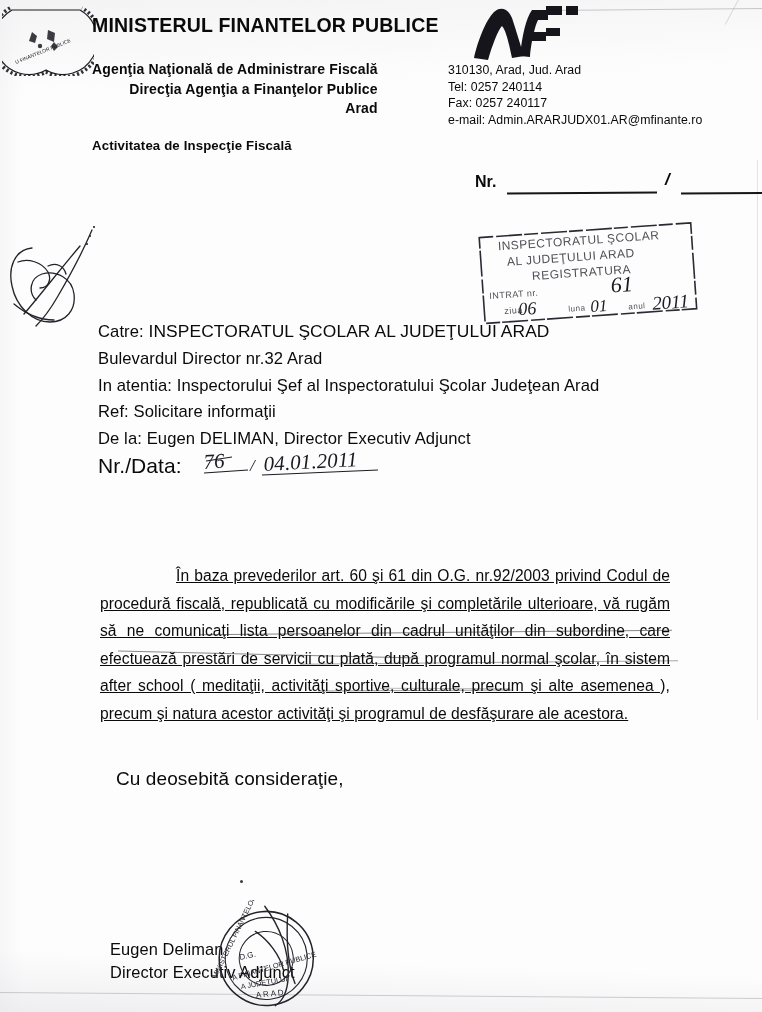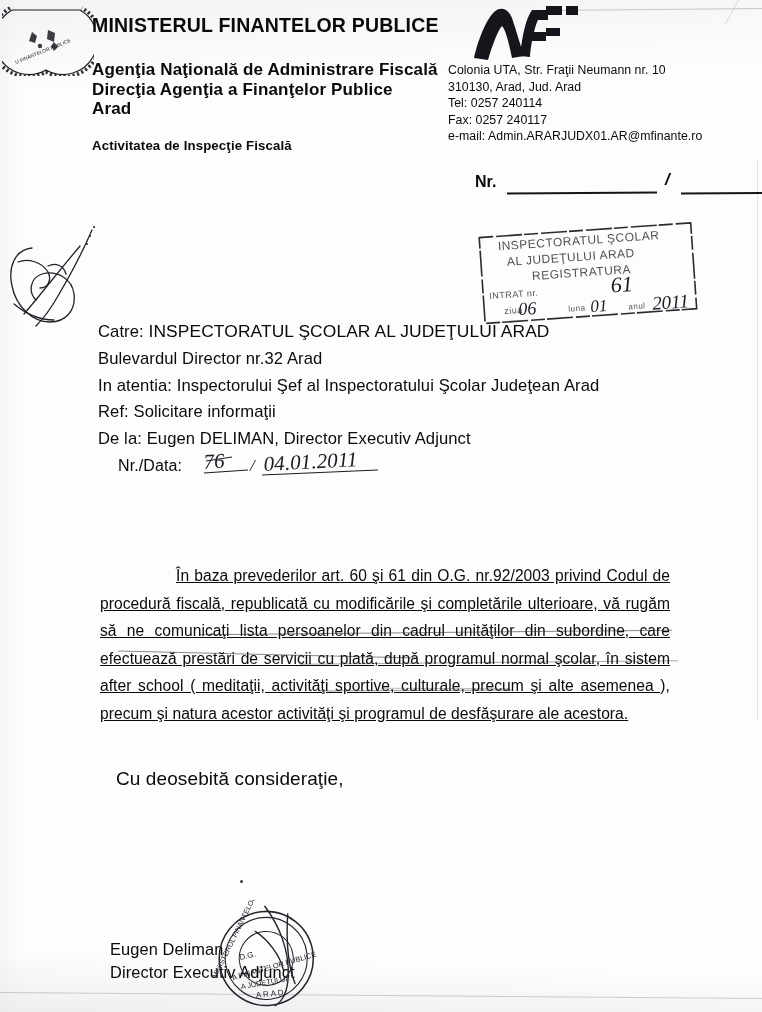--- a/index.html
+++ b/index.html
@@ -26,21 +26,21 @@
   .edge-line.b{left:0px;top:995px;width:762px;transform:rotate(0.45deg);
      background:rgba(150,150,158,.45);}
   .edge-line.r{left:757px;top:160px;width:1px;height:560px;
      background:rgba(180,180,188,.35);}
 
   
   .seal{position:absolute;left:2px;top:4px;width:92px;height:72px;}
   .org-title{position:absolute;left:92px;top:14px;
     font-size:19.5px;font-weight:700;letter-spacing:.2px;white-space:nowrap;}
   .org-sub{position:absolute;left:92px;top:60px;
-    font-size:17px;font-weight:700;line-height:19.5px;letter-spacing:.15px;}
+    font-size:14px;font-weight:700;line-height:19.5px;letter-spacing:.15px;text-align:right;}
   .activity{position:absolute;left:92px;top:138px;
     font-size:13.2px;font-weight:700;letter-spacing:.15px;text-align:right;}
 
   .anaf-logo{position:absolute;left:466px;top:0px;width:118px;height:62px;}
 
   .contact{position:absolute;left:448px;top:62px;
     font-size:12.3px;line-height:16.6px;white-space:nowrap;letter-spacing:.05px;}
 
   .nr-line{position:absolute;left:450px;top:170px;width:300px;height:30px;margin-left:25px;}
   .nr-label{position:absolute;left:0;top:3px;font-size:16px;font-weight:700;}
@@ -53,21 +53,21 @@
 
   
   .hand-sig-left{position:absolute;left:2px;top:218px;width:118px;height:128px;}
   .reg-stamp{position:absolute;left:470px;top:222px;width:240px;height:105px;}
 
   
   .recipient{position:absolute;left:98px;top:318px;
     font-size:16.6px;line-height:26.8px;letter-spacing:.1px;}
   .recipient .to-name{font-size:17.4px;}
   .nrdata-row{position:relative;height:28px;}
-  .nrdata-label{font-size:16px;margin-left:20px;}
+  .nrdata-label{font-size:21px;}
   .hand-nrdata{position:absolute;left:104px;top:-6px;width:190px;height:34px;}
 
   
   .body-text{position:absolute;left:100px;top:562px;width:570px;
     font-size:15.6px;line-height:27.5px;text-align:justify;letter-spacing:.05px;text-decoration:underline;}
   .body-text .indent{display:inline-block;width:76px;}
 
   
   .streak{position:absolute;background:rgba(40,40,46,.55);height:1.4px;}
   .streak.s1{left:200px;top:632px;width:472px;transform:rotate(-0.55deg);}
@@ -136,21 +136,20 @@
                  C70 24 69 28 68 32 L80 32 L80 41 L66 41
                  C65 47 64 52 64 57 Z"></path>
         <rect x="80" y="6" width="16" height="9"></rect>
         <rect x="100" y="6" width="12" height="9"></rect>
         <rect x="80" y="28" width="14" height="8"></rect>
       </g>
     </svg>
   </div>
 
   <div class="contact">
-    <div>Colonia UTA, Str. Fraţii Neumann nr. 10</div>
     <div>310130, Arad, Jud. Arad</div>
     <div>Tel: 0257 240114</div>
     <div>Fax: 0257 240117</div>
     <div>e-mail: Admin.ARARJUDX01.AR@mfinante.ro</div>
   </div>
 
   <div class="nr-line">
     <span class="nr-label">Nr.</span>
     <span class="nr-rule1"></span>
     <span class="nr-slash">/</span>

